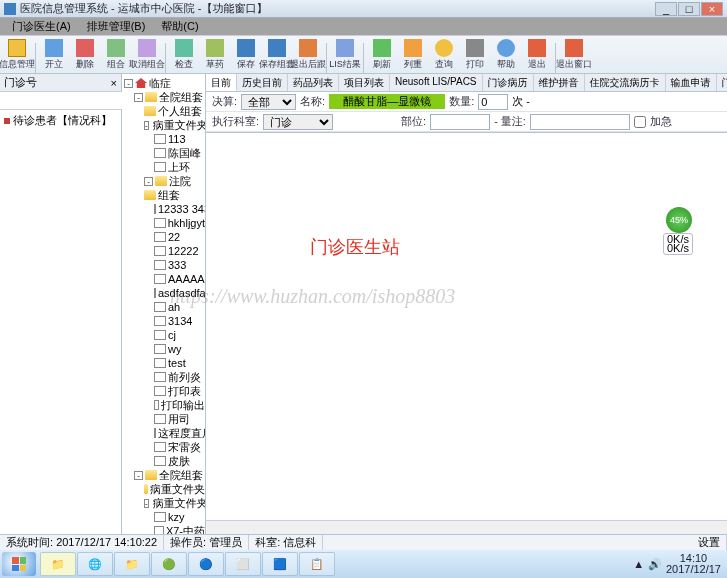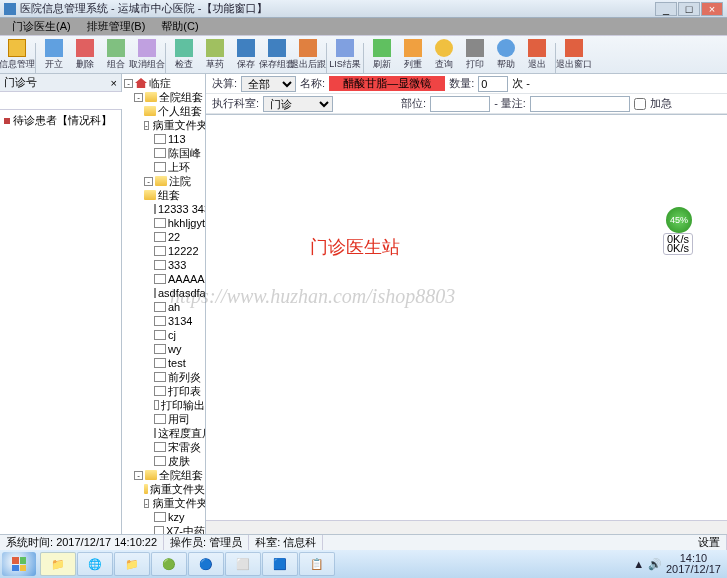--- a/index.html
+++ b/index.html
@@ -42,21 +42,21 @@
 .ind1 { padding-left: 12px; } .ind2 { padding-left: 22px; } .ind3 { padding-left: 32px; }
 
 .rightcol { flex: 1; display: flex; flex-direction: column; overflow: hidden; }
 .tabstrip { height: 18px; background: #e8eef4; border-bottom: 1px solid #b8c4d0; display: flex; overflow: hidden; }
 .tab { padding: 2px 5px; border-right: 1px solid #ccd; cursor: pointer; font-size: 10px; white-space: nowrap; }
 .tab.active { background: #fff; border-bottom: 1px solid #fff; }
 
 .filterrow { height: 20px; display: flex; align-items: center; padding: 2px 6px; gap: 4px; border-bottom: 1px solid #e0e4e8; }
 .filterrow label { color: #334; }
 .filterrow select, .filterrow input { border: 1px solid #a0b0c0; height: 16px; padding: 0 2px; }
-.hl { background: #ef4444; padding: 0 14px; }
+.hl { background: #84cc16; padding: 0 14px; }
 .spin { width: 30px; }
 .chk { width: 12px; height: 12px; }
 
 .grid { flex: 1; position: relative; border-top: 1px solid #b8c4d0; overflow: hidden; }
 .ghdr { display: flex; height: 18px; background: linear-gradient(#f4f6f8, #e4e8ec); border-bottom: 1px solid #b8c4d0; }
 .gcol { border-right: 1px solid #ccd; text-align: center; line-height: 18px; font-size: 10px; }
 .gbody { position: absolute; top: 18px; left: 0; right: 0; bottom: 14px; background: #fff; }
 .ghscroll { position: absolute; bottom: 0; left: 0; right: 0; height: 14px; background: #f0f0f0; border-top: 1px solid #ccd; }
 
 .watermark1 { position: absolute; top: 235px; left: 310px; color: #e03020; font-size: 18px; font-family: SimSun; pointer-events: none; }
@@ -331,20 +331,33 @@
           <span>kzy</span>
         </div>
       <div class="tnode ind3">
           <span class="ticon2 doc"></span>
           <span>X7-中药</span>
         </div>
     </div>
   </div>
 
   <div class="rightcol">
+    <div class="tabstrip">
+      <div class="tab active">目前</div>
+      <div class="tab">历史目前</div>
+      <div class="tab">药品列表</div>
+      <div class="tab">项目列表</div>
+      <div class="tab">Neusoft LIS/PACS</div>
+      <div class="tab">门诊病历</div>
+      <div class="tab">维护拼音</div>
+      <div class="tab">住院交流病历卡</div>
+      <div class="tab">输血申请</div>
+      <div class="tab">门诊电子病历</div>
+
+    </div>
 
     <div class="filterrow">
       <label>决算:</label>
       <select style="width:55px"><option>全部</option></select>
       <label>名称:</label>
       <span class="hl">醋酸甘脂—显微镜</span>
       <label>数量:</label>
       <input class="spin" type="text" value="0" style="">
       <span>次 -</span>
     </div>

